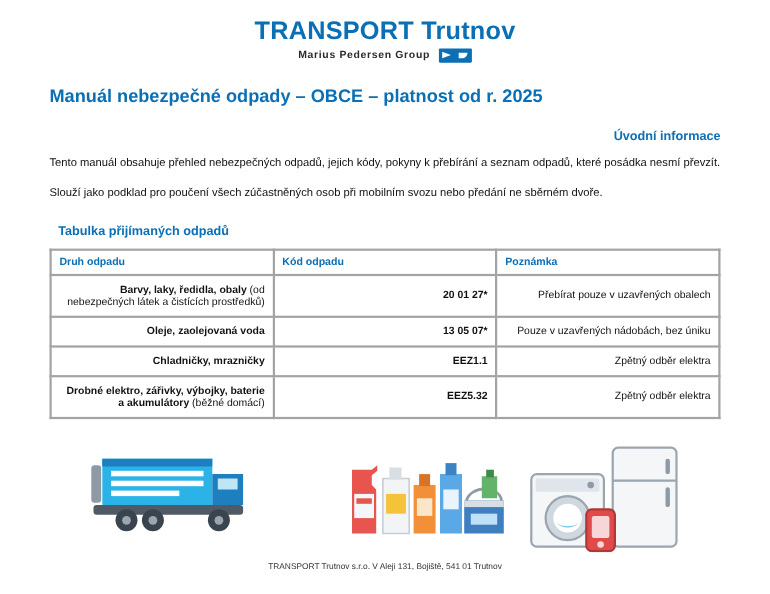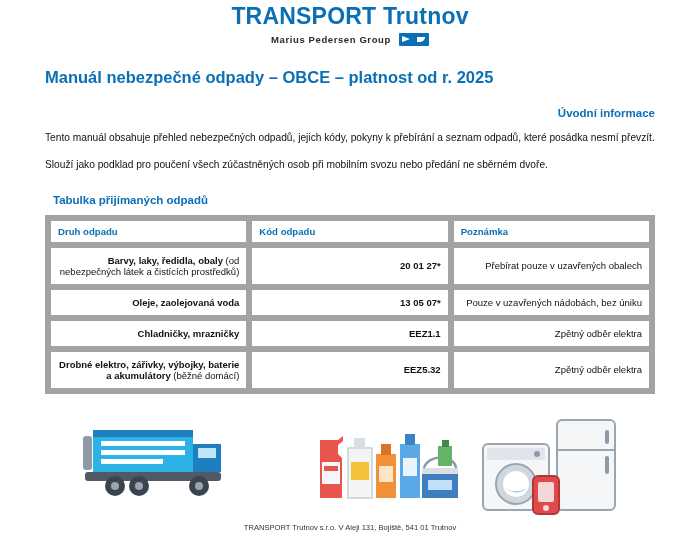--- a/index.html
+++ b/index.html
@@ -13,21 +13,21 @@
     font-family: "Liberation Sans", sans-serif;
     color: #1a1a1a;
     overflow: hidden;
     position: relative;
   }
 
   
   .logo-block {
     width: 100%;
     text-align: center;
-    padding-top: 4px;
+    padding-top: 15px;
   }
   .logo-title {
     font-size: 23px;
     font-weight: bold;
     color: #0a6fb5;
     letter-spacing: 0.2px;
     line-height: 1.1;
   }
   .logo-title .lt-light {
     font-weight: bold;
@@ -108,21 +108,21 @@
   }
 
   
   table.waste {
     width: 100%;
     border-collapse: collapse;
     margin-top: 9px;
     table-layout: fixed;
   }
   table.waste th, table.waste td {
-    border: 6px solid #a3a3a3;
+    border: 2px solid #a3a3a3;
     text-align: left;
     vertical-align: middle;
   }
   table.waste th {
     background: #ffffff;
     color: #0a6fb5;
     font-size: 9.6px;
     font-weight: bold;
     padding: 5px 7px;
   }

